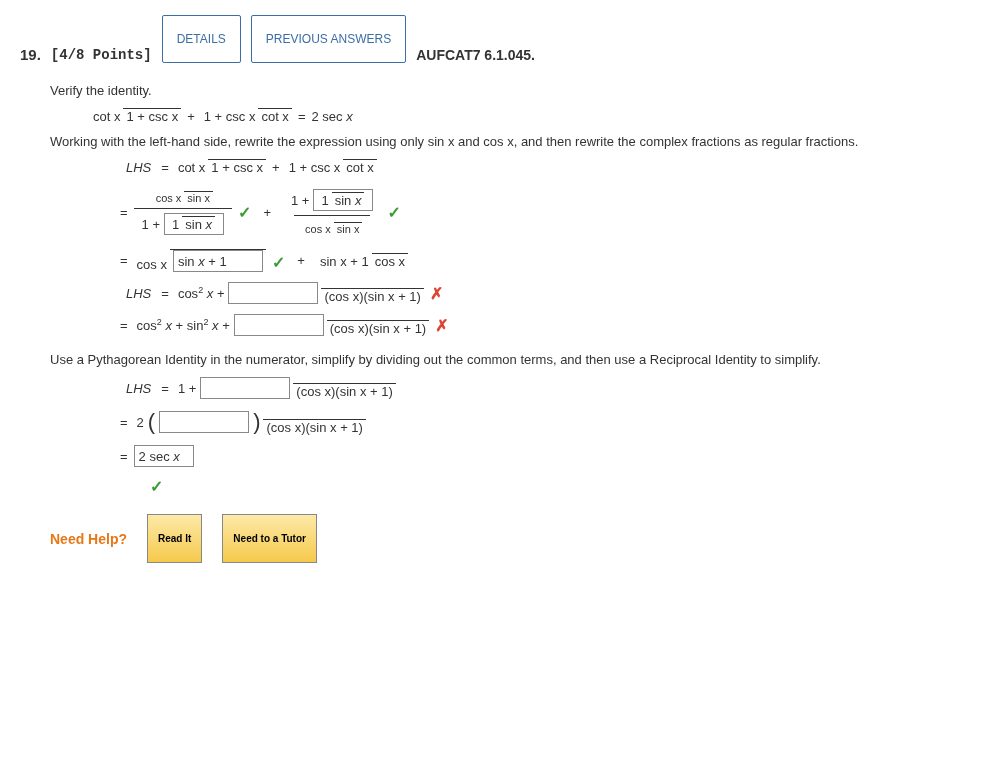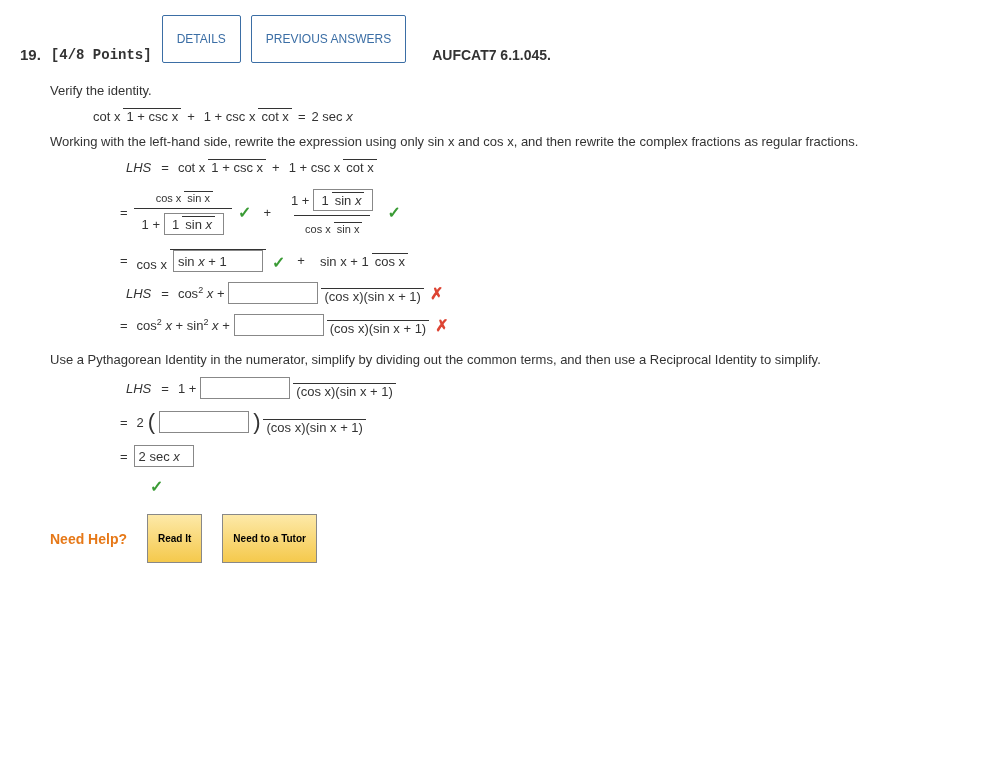--- a/index.html
+++ b/index.html
@@ -21,21 +21,21 @@
   .points { font-weight: bold; font-size: 14px; font-family: Liberation Mono, monospace; }
   .btn {
     border: 1px solid #3b6ea5;
     padding: 16px 14px;
     color: #3b6ea5;
     background: #fff;
     font-size: 12px;
     cursor: pointer;
     border-radius: 2px;
   }
-  .ref { font-weight: bold; font-size: 14px; margin-left: 16px; }
+  .ref { font-weight: bold; font-size: 14px; margin-left: 0; }
   .content { margin-left: 30px; }
   .line { margin: 8px 0; }
   .ital { font-style: italic; }
   .math-row { display: flex; align-items: center; gap: 6px; margin: 10px 0 10px 40px; font-size: 13px; }
   .frac { display: inline-flex; flex-direction: row; align-items: flex-end; vertical-align: middle; }
   .frac .num { padding: 0 3px; }
   .frac .den { padding: 0 3px; border-top: 1px solid #333; }
   .sfrac { font-size: 11px; }
   .lhs { font-style: italic; margin-right: 4px; margin-left: 36px;}
   .input-box {

